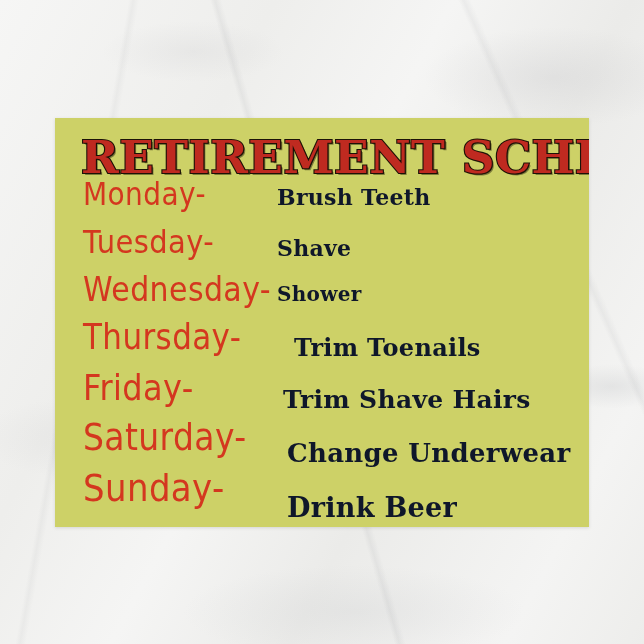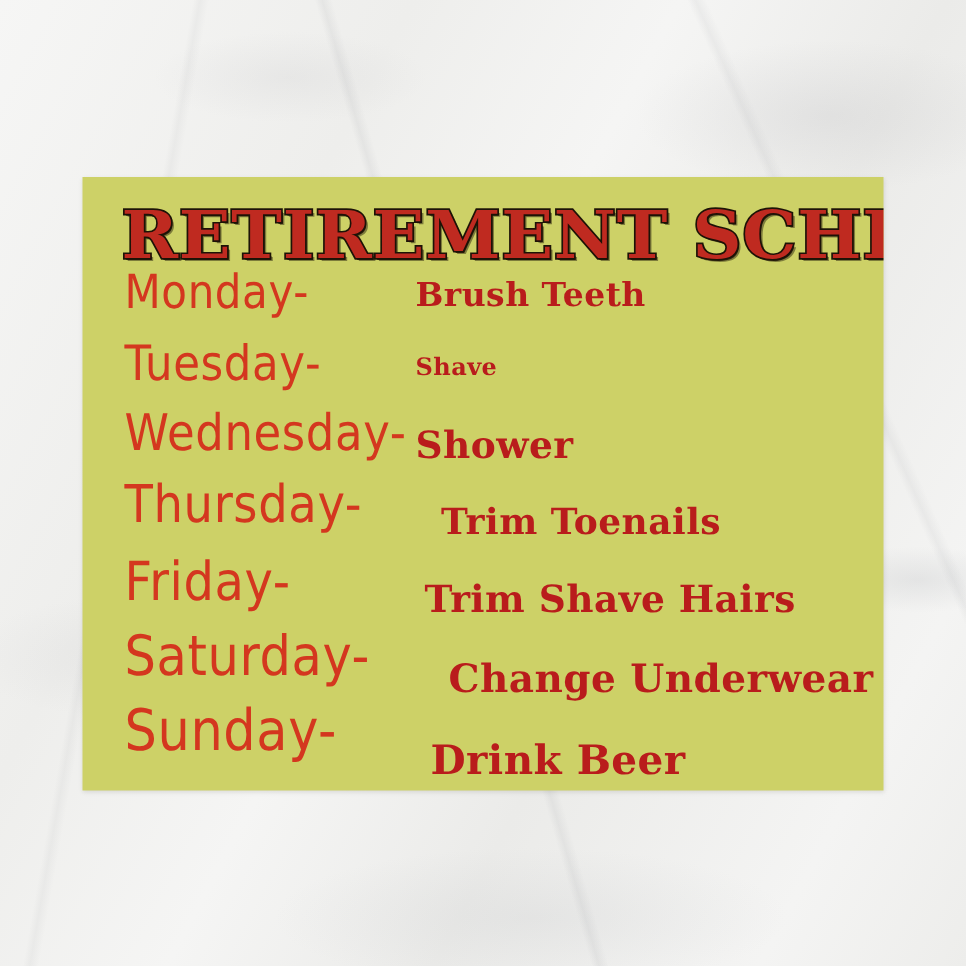--- a/index.html
+++ b/index.html
@@ -96,49 +96,49 @@
     white-space: nowrap;
     font-weight: normal;
     letter-spacing: 0.4px;
     transform: scaleY(1.12);
     transform-origin: left bottom;
   }
   .task {
     position: absolute;
     font-family: "DejaVu Serif", serif;
     font-weight: bold;
-    color: #b91c1c;
+    color: #0f172a;
     white-space: nowrap;
     letter-spacing: 0.3px;
   }
 
   
   .row-0 { top: 0px; }
   .row-0 .day  { font-size: 28px; top: 0px; }
   .row-0 .task { font-size: 22px; left: 222px; top: 4px; }
 
   .row-1 { top: 47px; }
   .row-1 .day  { font-size: 29px; top: 0px; }
-  .row-1 .task { font-size: 16px; left: 222px; top: 8px; text-align: right; }
+  .row-1 .task { font-size: 22px; left: 222px; top: 8px; text-align: right; }
 
   .row-2 { top: 94px; }
   .row-2 .day  { font-size: 30px; top: 0px; }
-  .row-2 .task { font-size: 25px; left: 222px; top: 8px; }
+  .row-2 .task { font-size: 20px; left: 222px; top: 8px; }
 
   .row-3 { top: 141px; }
   .row-3 .day  { font-size: 31px; top: 0px; }
   .row-3 .task { font-size: 24px; left: 228px; top: 12px; margin-left: 11px; }
 
   .row-4 { top: 191px; }
   .row-4 .day  { font-size: 32px; top: 0px; }
   .row-4 .task { font-size: 25px; left: 228px; top: 14px; }
 
   .row-5 { top: 240px; }
   .row-5 .day  { font-size: 33px; top: 0px; }
-  .row-5 .task { font-size: 26px; left: 232px; top: 18px; margin-left: 12px; }
+  .row-5 .task { font-size: 26px; left: 232px; top: 18px; }
 
   .row-6 { top: 290px; }
   .row-6 .day  { font-size: 34px; top: 0px; }
   .row-6 .task { font-size: 27px; left: 232px; top: 22px; text-align: center; }
 </style>
 </head>
 <body>
 
 <div id="scene">
 

